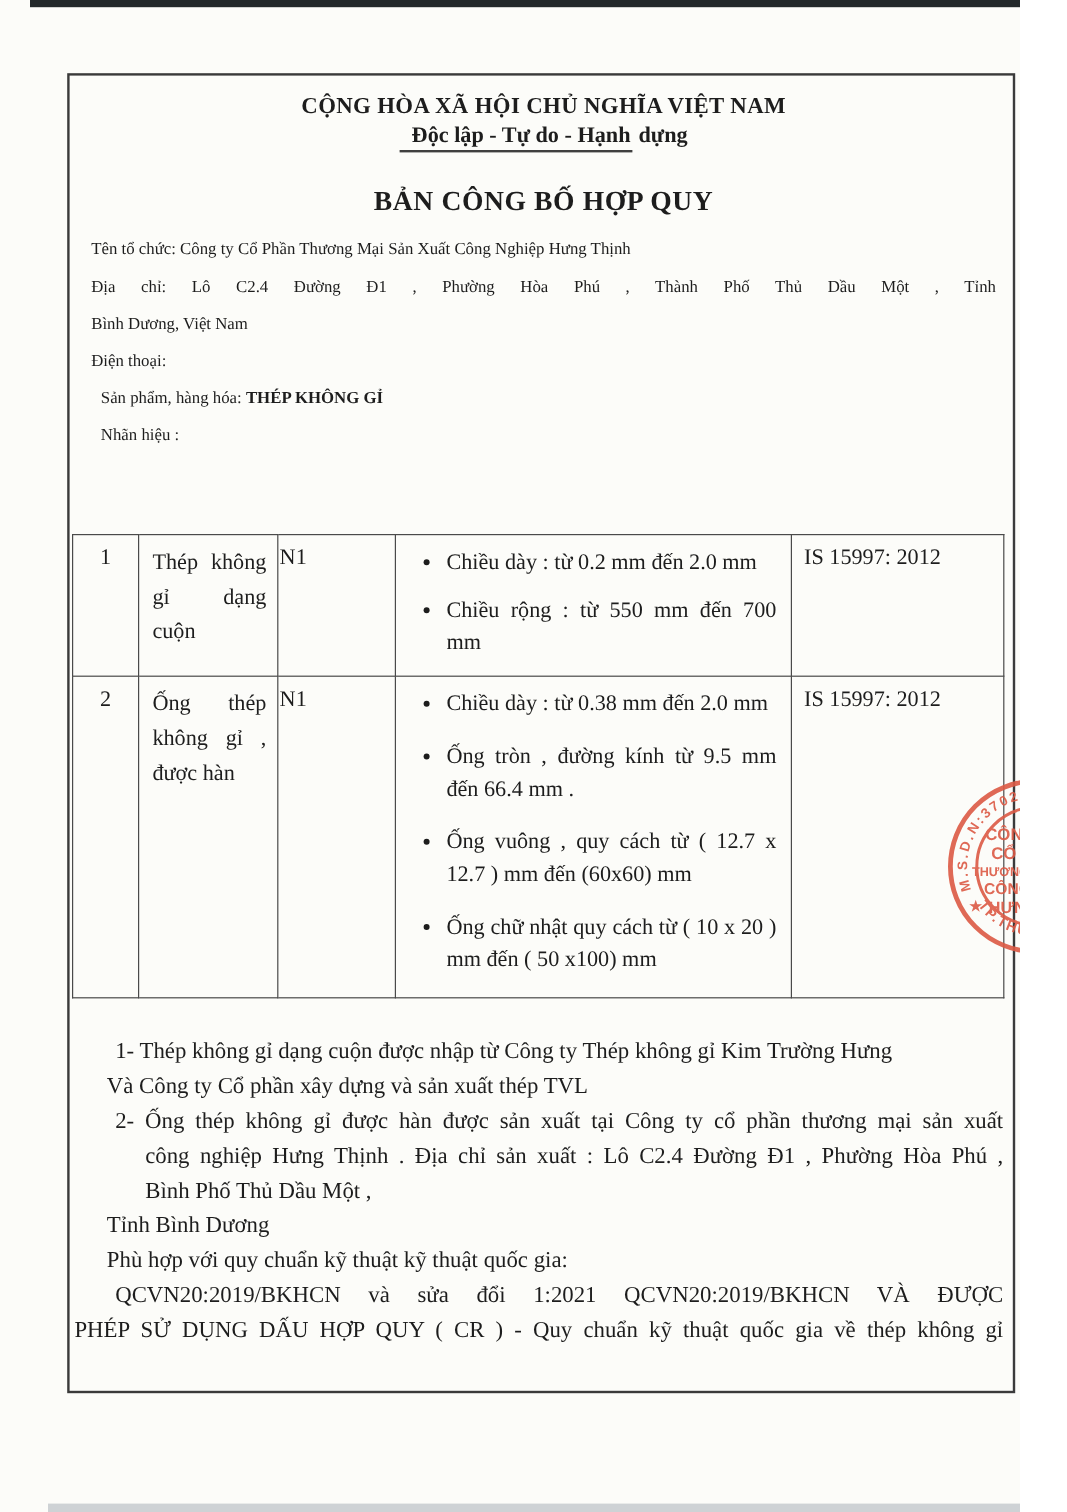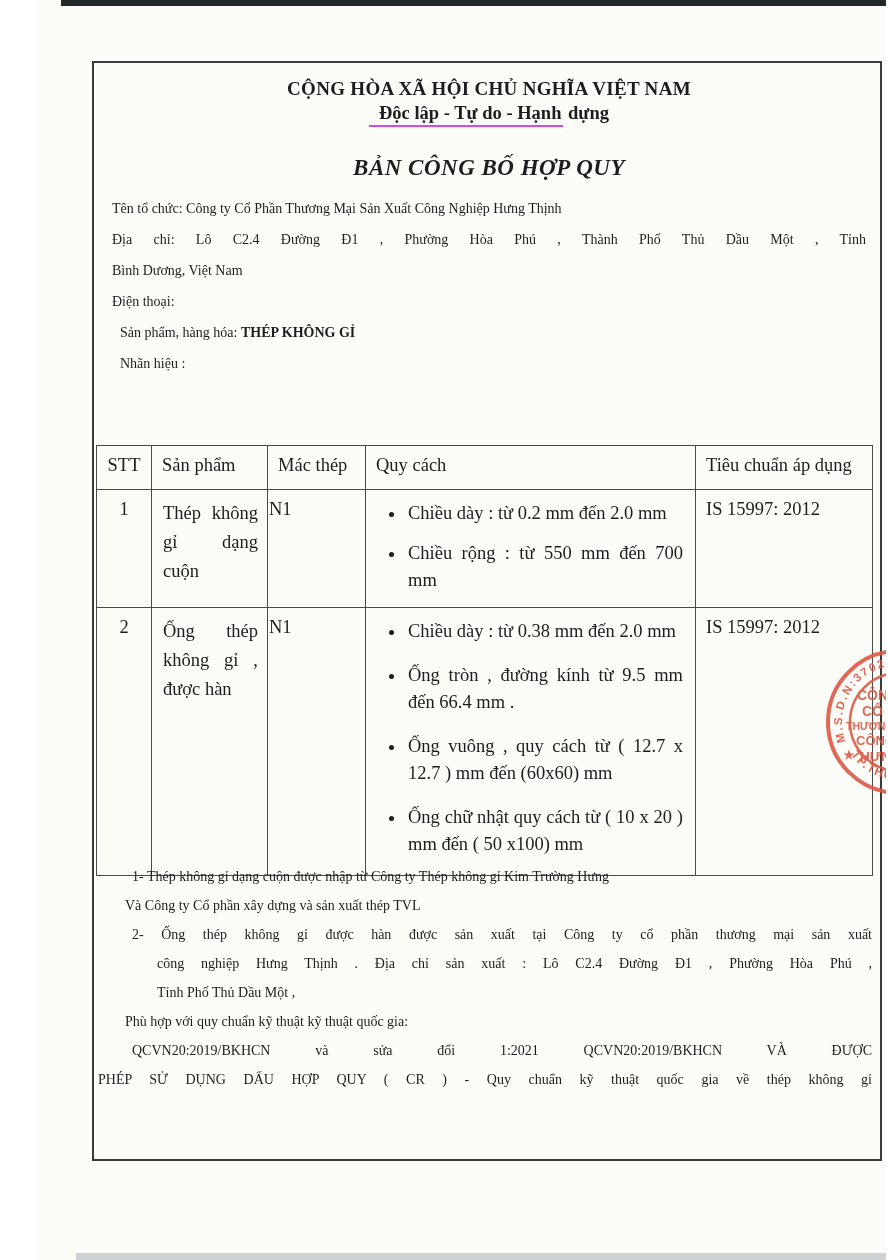--- a/index.html
+++ b/index.html
@@ -1,36 +1,36 @@
 <!DOCTYPE html>
 <html><head>
 <meta charset="utf-8">
 <style>
   html,body { margin:0; padding:0; background:#ffffff; }
   .scan {
     position:relative; width:850px; height:1260px;
     background:#fcfcf9; overflow:hidden;
-    font-family:"Liberation Serif", serif; color:#1d1d1d;margin-left:36px;
+    font-family:"Liberation Serif", serif; color:#1d1d1d;
   }
   
   .edge-top    { position:absolute; left:25px; top:0; width:833px; height:6px; background:#23282a; z-index:10; }
   .edge-right  { position:absolute; left:872px; top:8px; width:17px; height:1252px;
                  background:linear-gradient(to right,#39403f,#222729); z-index:10; }
   .edge-bottom { position:absolute; left:40px; top:1253px; width:832px; height:7px; background:#ced2d5; z-index:9; }
 
   
   .border-box {
     position:absolute; left:56px; top:61px; width:790px; height:1100px;
     border:2px solid #3a3a3a; box-sizing:border-box; z-index:2;
   }
   .sec-header { position:absolute; left:18px; right:14px; top:0; }
   .nat1 { margin-top:14px; text-align:center; font-weight:bold; font-size:19px; line-height:24px; letter-spacing:.3px; }
   .nat2 { text-align:center; font-weight:bold; font-size:18.5px; line-height:24px; }
-  .nat2 .ul { border-bottom:2px solid #d946ef; padding:0 2px 2px 10px; }
-  .doc-title { margin-top:30px; text-align:center; font-weight:bold; font-size:23px; line-height:26px; letter-spacing:.5px;font-style:italic; }
+  .nat2 .ul { border-bottom:2px solid #404040; padding:0 2px 2px 10px; }
+  .doc-title { margin-top:30px; text-align:center; font-weight:bold; font-size:23px; line-height:26px; letter-spacing:.5px; }
   .doc-number { margin-top:7px; text-align:center; font-size:19px; line-height:24px; }
   .para { margin-top:12px; font-size:14px; line-height:31px; }
   .jl { text-align:justify; text-align-last:justify; text-justify:inter-word; }
   .ind8 { padding-left:8px; }
   .bold { font-weight:bold; }
 
   
   .spec-table {
     position:absolute; left:2px; top:382px; width:776px;
     border-collapse:collapse; font-size:18.5px; table-layout:fixed;
@@ -44,21 +44,21 @@
   td.stt { text-align:center; padding-top:9px; }
   td.sp  { padding:9px 9px 0 11px; text-align:justify; text-justify:inter-word; line-height:29px; }
   td.mac { text-align:left; padding-top:9px; }
   td.qc  { padding:2px 12px 0 4px; }
   ul.qc-list { margin:8px 0 0 0; padding-left:36px; }
   ul.qc-list li { text-align:justify; text-align-last:left; text-justify:inter-word; line-height:27px; margin-bottom:13px; padding-left:2px; }
   tr.r2 ul.qc-list li { margin-bottom:17px; }
   td.tc  { padding:9px 4px 0 10px; }
 
   
-  .sec-notes { position:absolute; left:18px; top:799px; width:760px; font-size:14px; line-height:29px; }
+  .sec-notes { position:absolute; left:18px; top:799px; width:760px; font-size:19px; line-height:29px; }
   .n-ind13 { padding-left:13px; }
   .n-ind20 { padding-left:20px; }
   .n-ind45 { padding-left:45px; }
   .qcvn2 { margin-left:-14px; }
 
   
   .stamp { position:absolute; left:763px; top:622px; width:200px; height:200px; z-index:5; opacity:.9; }
   .stamp text, .stamp textPath { font-family:"Liberation Sans", sans-serif; font-weight:bold; }
 </style>
 </head>
@@ -87,27 +87,20 @@
 
     <table class="spec-table">
       <colgroup>
         <col style="width:55px">
           <col style="width:116px">
           <col style="width:98px">
           <col style="width:330px">
           <col style="width:177px">
       </colgroup>
       <tbody>
-          <tr class="h-head">
-        <th class="c">STT</th>
-        <th>Sản phẩm</th>
-        <th>Mác thép</th>
-        <th>Quy cách</th>
-        <th>Tiêu chuẩn áp dụng</th>
-      </tr>
       <tr class="r1">
         <td class="stt">1</td>
         <td class="sp">Thép không gỉ dạng cuộn</td>
         <td class="mac">N1</td>
         <td class="qc">
           <ul class="qc-list">
             <li>Chiều dày : từ 0.2 mm đến 2.0 mm</li>
             <li>Chiều rộng : từ 550 mm đến 700 mm</li>
           </ul>
         </td>
@@ -128,21 +121,22 @@
         <td class="tc">IS 15997: 2012</td>
       </tr>
     </tbody>
       </table>
 
     <div class="sec-notes">
       <div class="n-ind20">1- Thép không gỉ dạng cuộn được nhập từ Công ty Thép không gỉ Kim Trường Hưng</div>
       <div class="n-ind13">Và Công ty Cổ phần xây dựng và sản xuất thép TVL</div>
       <div class="n-ind20 jl">2- Ống thép không gỉ được hàn được sản xuất tại Công ty cổ phần thương mại sản xuất</div>
       <div class="n-ind45 jl">công nghiệp Hưng Thịnh . Địa chỉ sản xuất : Lô C2.4 Đường Đ1 , Phường Hòa Phú ,</div>
-      <div class="n-ind45">Tỉnh Phố Thủ Dầu Một ,</div>
+      <div class="n-ind45">Bình Phố Thủ Dầu Một ,</div>
+      <div class="n-ind13">Tỉnh Bình Dương</div>
       <div class="n-ind13">Phù hợp với quy chuẩn kỹ thuật kỹ thuật quốc gia:</div>
       <div class="n-ind20 jl">QCVN20:2019/BKHCN và sửa đổi 1:2021 QCVN20:2019/BKHCN VÀ ĐƯỢC</div>
       <div class="qcvn2 jl">PHÉP SỬ DỤNG DẤU HỢP QUY ( CR ) -  Quy chuẩn kỹ thuật quốc gia về thép không gỉ</div>
     </div>
   </div>
 
   <svg class="stamp" viewBox="0 0 200 200" xmlns="http://www.w3.org/2000/svg">
     <defs>
       <path id="arcTop" d="M 43 100 A 57 57 0 1 1 157 100"></path>
       <path id="arcBottom" d="M 42 100 A 58 58 0 0 0 158 100"></path>

